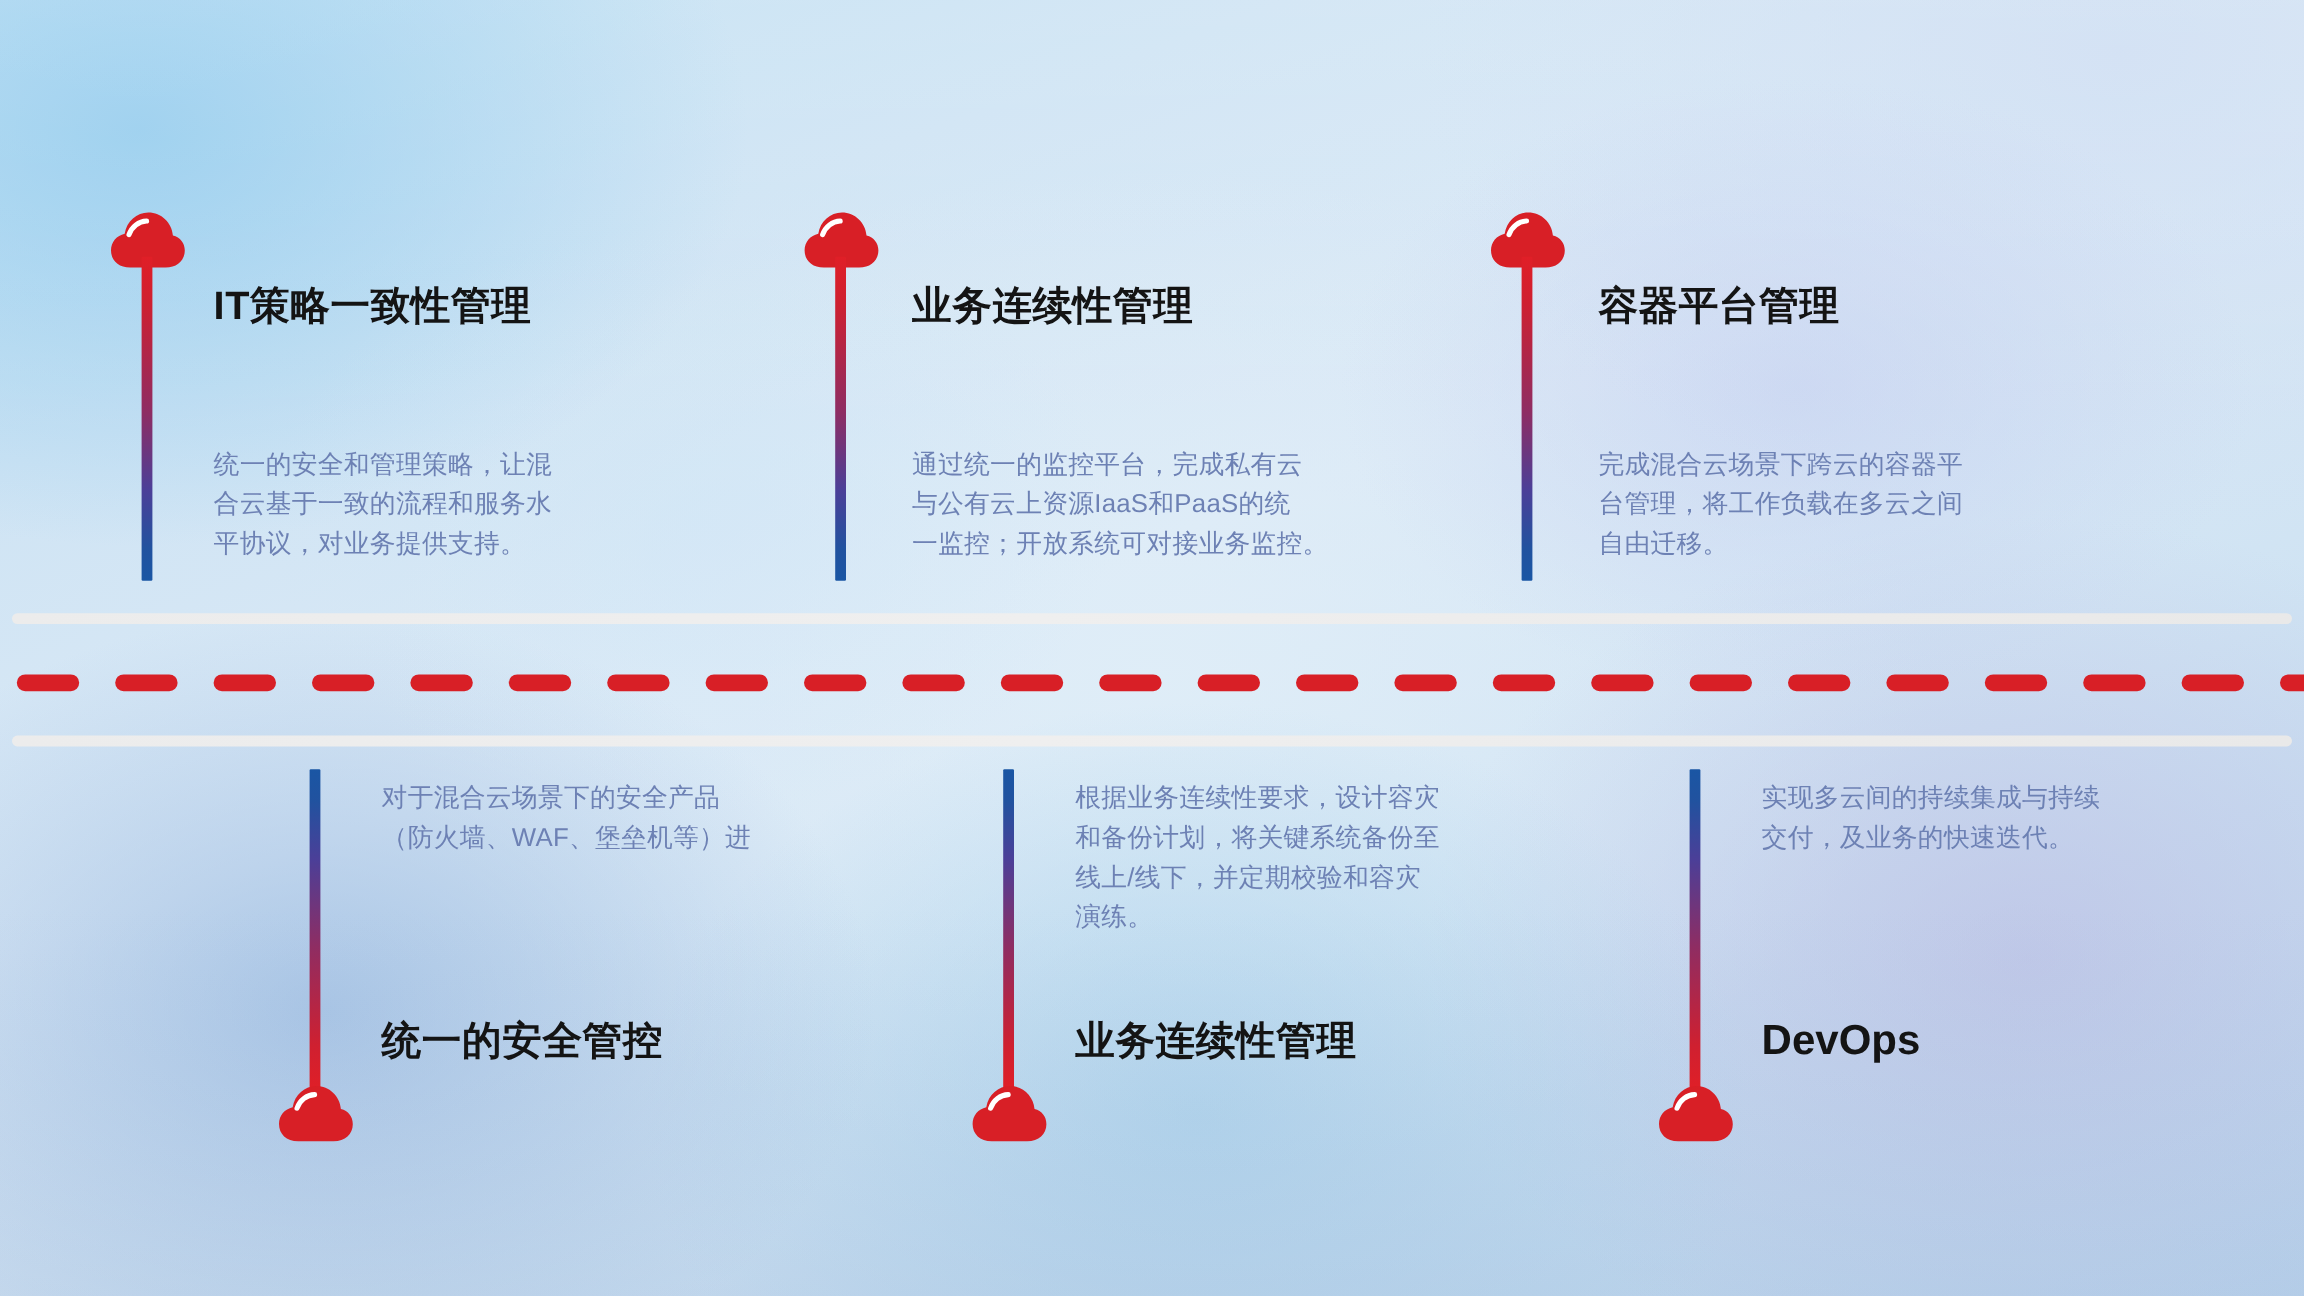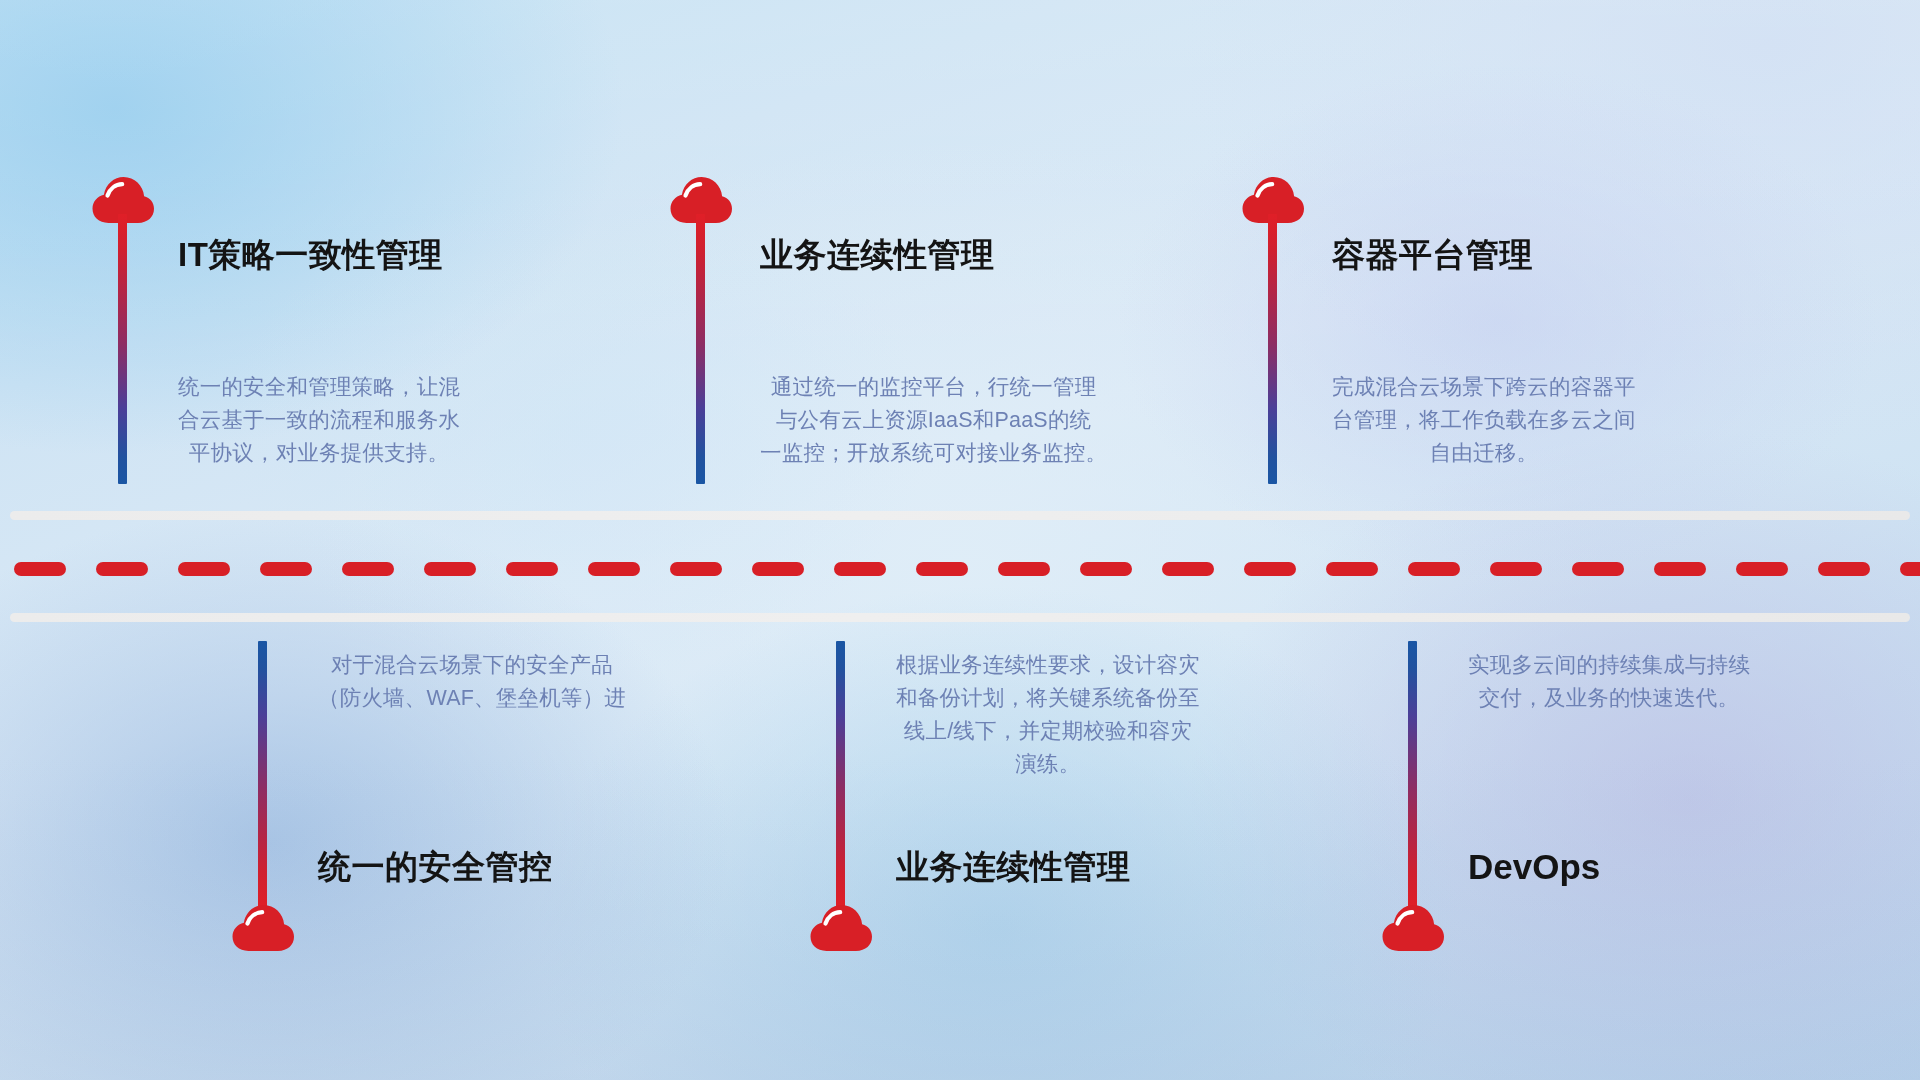--- a/index.html
+++ b/index.html
@@ -42,21 +42,21 @@
   .item{position:absolute;}
   .cloud{position:absolute;width:64px;height:48px;}
   .bar{position:absolute;width:9px;border-radius:1px;}
   .bar.down{background:linear-gradient(to bottom,#e01f27 0%,#cf2030 14%,#8e2d63 48%,#4b3f98 72%,#21529f 90%,#1a56a4 100%);}
   .bar.up{background:linear-gradient(to bottom,#1a56a4 0%,#21529f 10%,#4b3f98 28%,#8e2d63 55%,#cf2030 86%,#e01f27 100%);}
   .title{position:absolute;font-size:33px;font-weight:bold;color:#141414;
          letter-spacing:0.5px;white-space:nowrap;line-height:1;}
   .title.latin{font-size:35px;letter-spacing:0px;}
   .desc{position:absolute;font-size:21.5px;line-height:33px;color:#6d81b4;
         letter-spacing:0.2px;}
-  .desc .ln{display:block;white-space:nowrap;text-align:center;}
+  .desc .ln{display:block;white-space:nowrap;}
 </style>
 </head>
 <body>
 
 <div id="bg">
   <div class="bglayer b1"></div>
   <div class="bglayer b2"></div>
   <div class="bglayer b3"></div>
   <div class="bglayer b4"></div>
 </div>
@@ -82,21 +82,21 @@
   <div class="item">
     <svg class="cloud" style="left:669px;top:160px;" viewBox="0 0 64 48">
       <path d="M17.5 47 C7.6 47 1.5 40.9 1.5 32.6 C1.5 25.6 6.3 20.2 12.9 18.7
                C14.6 8.2 23 1 32.6 1 C43.4 1 52.2 9.4 53.1 20.2
                C59.2 21.6 63 26.6 63 32.8 C63 40.9 56.6 47 47 47 Z" fill="#d81f26"></path>
       <path d="M16.5 19.5 C18.8 12.8 24.6 8.4 31.2 8.2" fill="none" stroke="#ffffff" stroke-width="4.2" stroke-linecap="round"></path>
     </svg>
     <div class="bar down" style="left:696px;top:198px;height:270px;"></div>
     <div class="title" style="left:760px;top:222px;">业务连续性管理</div>
     <div class="desc" style="left:760px;top:355px;">
-      <span class="ln">通过统一的监控平台，行统一管理</span>
+      <span class="ln">通过统一的监控平台，完成私有云</span>
       <span class="ln">与公有云上资源IaaS和PaaS的统</span>
       <span class="ln">一监控；开放系统可对接业务监控。</span>
     </div>
   </div>
 
   <div class="item">
     <svg class="cloud" style="left:1241px;top:160px;" viewBox="0 0 64 48">
       <path d="M17.5 47 C7.6 47 1.5 40.9 1.5 32.6 C1.5 25.6 6.3 20.2 12.9 18.7
                C14.6 8.2 23 1 32.6 1 C43.4 1 52.2 9.4 53.1 20.2
                C59.2 21.6 63 26.6 63 32.8 C63 40.9 56.6 47 47 47 Z" fill="#d81f26"></path>

